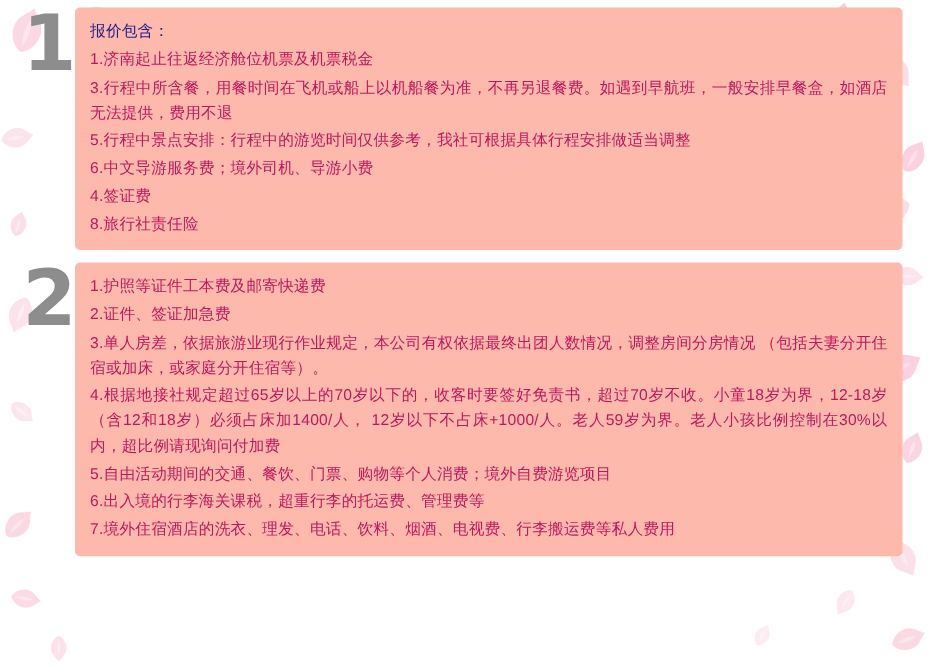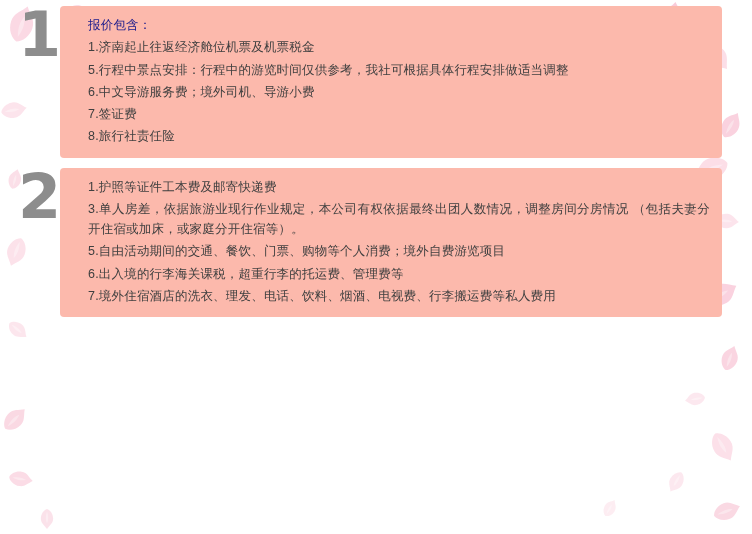--- a/index.html
+++ b/index.html
@@ -57,30 +57,30 @@
     color: #8d8d8d;
     text-align: left;
     letter-spacing: -2px;
     user-select: none;
   }
 
   .panel {
     margin-left: 42px;
     background: #fcb9ac;
     border-radius: 4px;
-    padding: 8px 12px 10px 28px;
+    padding: 8px 12px 10px 12px;
     box-sizing: border-box;
   }
 
   .panel p {
     margin: 0;
     padding: 1px 0;
     font-size: 12.5px;
     line-height: 1.62;
-    color: #404040;
+    color: #be185d;
     font-family: "Liberation Sans", "DejaVu Sans", sans-serif;
     letter-spacing: 0.2px;
     text-align: justify;
   }
 
   .panel p.title {
     color: #1a1a8c;
   }
 
   .sec2 .panel { background: #fcb9ac; }
@@ -236,32 +236,35 @@
     </div>
   </div>
 
 <div class="page">
 
   <div class="section sec1">
     <div class="num-badge">1</div>
     <div class="panel">
       <p class="title">报价包含：</p>
       <p>1.济南起止往返经济舱位机票及机票税金</p>
+      <p>3.行程中所含餐，用餐时间在飞机或船上以机船餐为准，不再另退餐费。如遇到早航班，一般安排早餐盒，如酒店无法提供，费用不退</p>
       <p>5.行程中景点安排：行程中的游览时间仅供参考，我社可根据具体行程安排做适当调整</p>
       <p>6.中文导游服务费；境外司机、导游小费</p>
-      <p>7.签证费</p>
+      <p>4.签证费</p>
       <p>8.旅行社责任险</p>
     </div>
   </div>
 
   <div class="section sec2">
     <div class="num-badge">2</div>
     <div class="panel">
       <p>1.护照等证件工本费及邮寄快递费</p>
+      <p>2.证件、签证加急费</p>
       <p>3.单人房差，依据旅游业现行作业规定，本公司有权依据最终出团人数情况，调整房间分房情况 （包括夫妻分开住宿或加床，或家庭分开住宿等）。</p>
+      <p>4.根据地接社规定超过65岁以上的70岁以下的，收客时要签好免责书，超过70岁不收。小童18岁为界，12-18岁（含12和18岁）必须占床加1400/人， 12岁以下不占床+1000/人。老人59岁为界。老人小孩比例控制在30%以内，超比例请现询问付加费</p>
       <p>5.自由活动期间的交通、餐饮、门票、购物等个人消费；境外自费游览项目</p>
       <p>6.出入境的行李海关课税，超重行李的托运费、管理费等</p>
       <p>7.境外住宿酒店的洗衣、理发、电话、饮料、烟酒、电视费、行李搬运费等私人费用</p>
 
     </div>
   </div>
 
 </div>
 
 </body></html>

